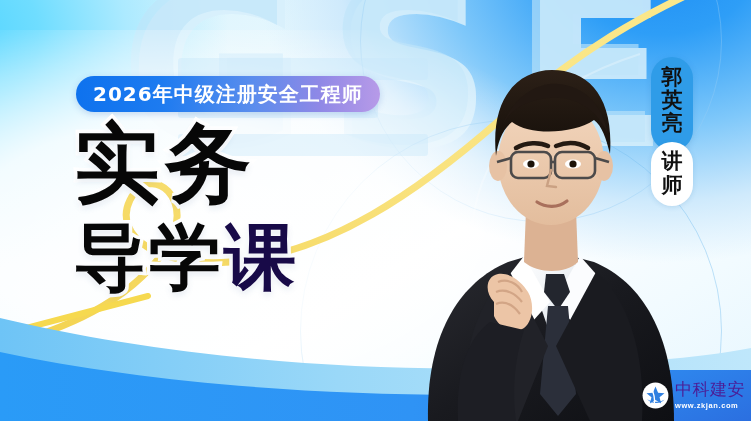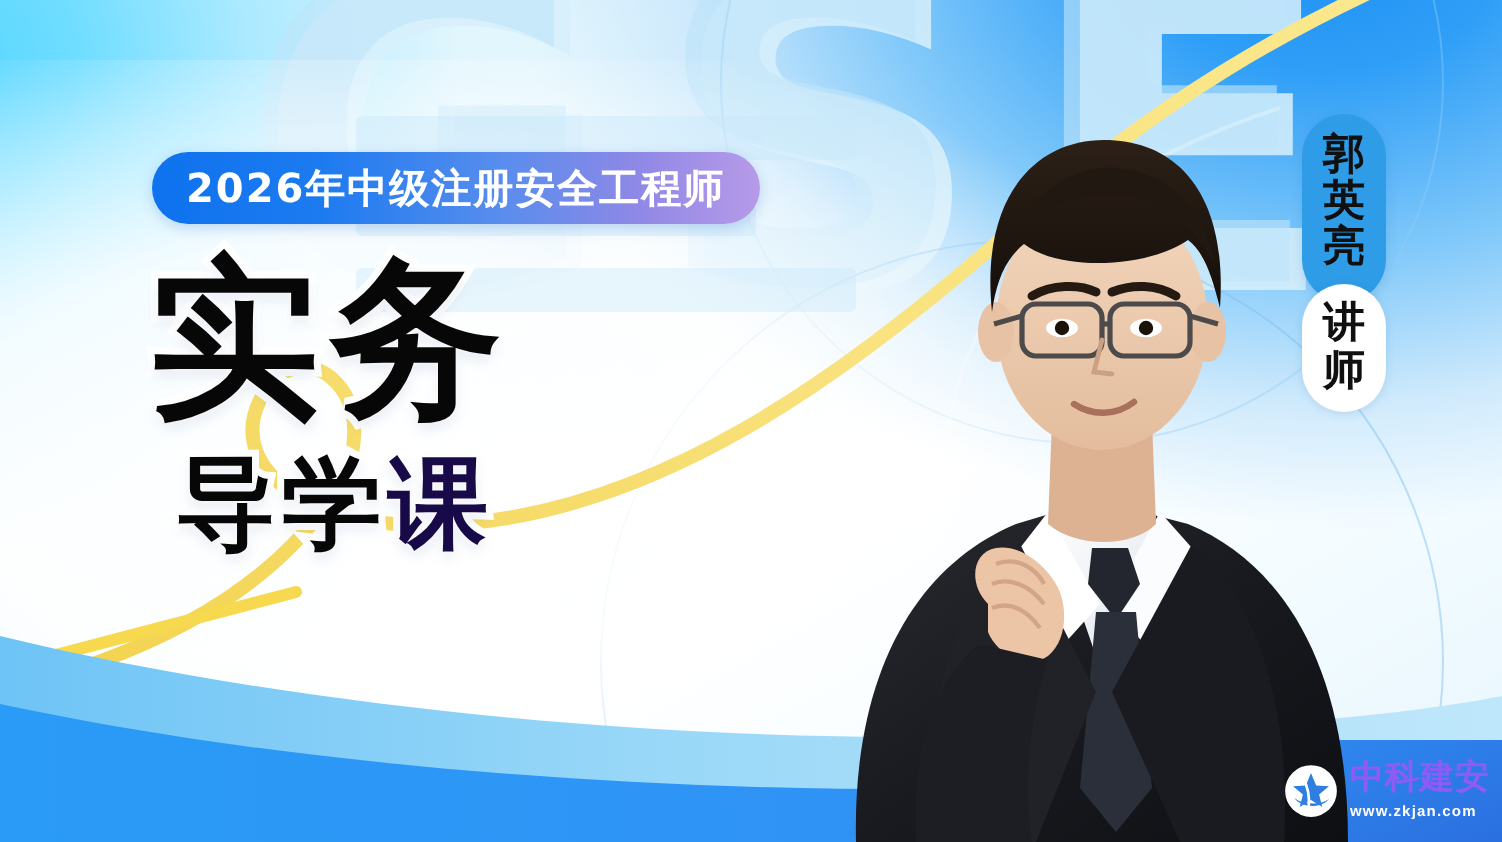--- a/index.html
+++ b/index.html
@@ -132,32 +132,31 @@
     left: 74px;
     top: 128px;
     z-index: 6;
   }
   .hl-line {
     font-size: 86px;
     font-weight: 900;
     line-height: 0.98;
     letter-spacing: 5px;
     white-space: nowrap;
-    font-family: Liberation Serif, serif;
+    font-family: Liberation Mono, monospace;
     color: #070707;
     -webkit-text-stroke: 7px #ffffff;
     paint-order: stroke fill;
     text-shadow:
       0 0 3px rgba(255,255,255,0.95),
       0 3px 6px rgba(80,120,170,0.16);
   }
   .hl-line2 {
     margin-top: 16px;
-    margin-left: 14px;
-    font-size: 50px;
+    font-size: 72px;
     letter-spacing: 3px;
   }
   .hl-accent { color: #180a48; }
 
   
   .teacher-badge {
     position: absolute;
     left: 651px;
     top: 57px;
     width: 42px;
@@ -221,23 +220,23 @@
     height: 27px;
     flex: 0 0 27px;
   }
   .brand-txt {
     display: flex;
     flex-direction: column;
     justify-content: center;
     line-height: 1;
   }
   .brand-name {
-    color: #8b5cf6;
+    color: #4c1d95;
     font-size: 17px;
-    font-weight: 700;
+    font-weight: 400;
     letter-spacing: 0.5px;
     font-family: "DejaVu Sans", "Liberation Sans", sans-serif;
   }
   .brand-url {
     color: #ffffff;
     font-size: 7.5px;
     font-weight: 700;
     letter-spacing: 0.6px;
     margin-top: 4px;
     font-family: "Liberation Sans", sans-serif;

